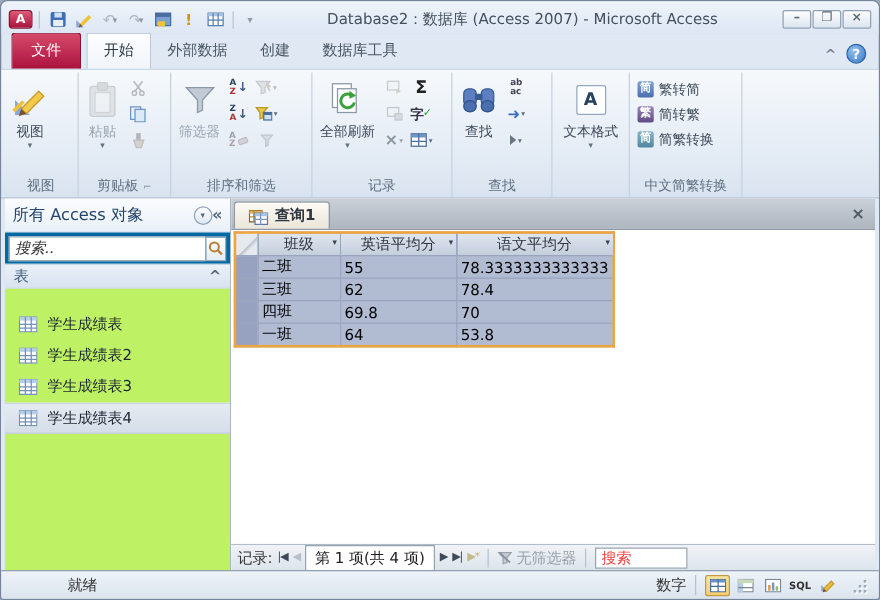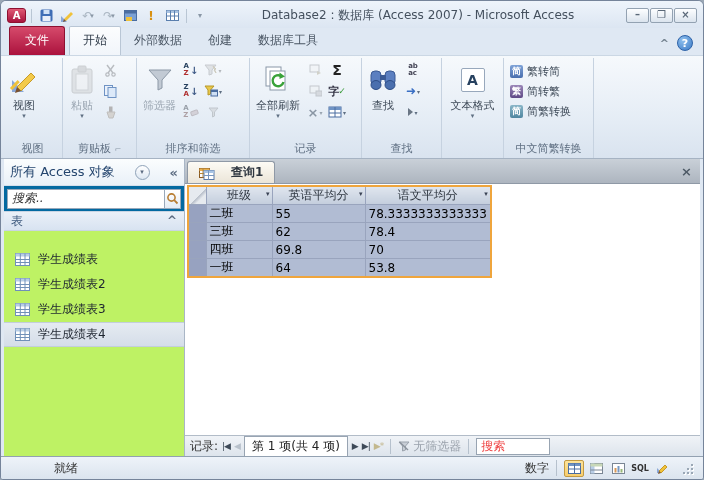--- a/index.html
+++ b/index.html
@@ -52,36 +52,36 @@
   .afbox { width:24px; height:24px; border:1px solid #98a8bc; background:#fff; border-radius:2px; display:flex; align-items:center; justify-content:center; font-size:14px; font-weight:bold; color:#27415f; }
   .cnbtn { display:flex; align-items:center; gap:4px; height:19px; font-size:11px; color:#3e4a58; padding:0 3px; }
   .cnicon { width:13px; height:13px; border-radius:2px; font-size:9px; line-height:13px; text-align:center; color:#fff; font-weight:bold; }
   .cn-blue { background:linear-gradient(#7fa3d8,#4a6fae); }
   .cn-dark { background:linear-gradient(#9a86b8,#5f4a86); }
   .cn-teal { background:linear-gradient(#8ab6c8,#4f86a0); }
 
   
   .main { flex:1; display:flex; min-height:0; border-left:3px solid #dfe8f3; border-right:3px solid #dfe8f3; background:#fff; }
   .navpane { width:181px; flex:none; display:flex; flex-direction:column; border-right:1px solid #a9b6c6; background:#eef3f9; }
-  .nav-header { height:27px; flex:none; display:flex; align-items:center; gap:20px; padding:0 6px; font-size:13px; color:#24456e; background:linear-gradient(#fbfdfe,#e9f0f8); border-bottom:1px solid #d4dfec; }
+  .nav-header { height:27px; flex:none; display:flex; align-items:center; gap:0; padding:0 6px; font-size:13px; color:#24456e; background:linear-gradient(#fbfdfe,#e9f0f8); border-bottom:1px solid #d4dfec; }
   .nav-header .nh-label { flex:1; white-space:nowrap; overflow:hidden; }
   .circ-drop { width:15px; height:15px; flex:none; border-radius:50%; border:1px solid #8fa2b8; background:linear-gradient(#ffffff,#dde7f2); color:#5a6a80; font-size:7px; text-align:center; line-height:13px; }
   .nav-collapse { color:#5a6a80; font-size:13px; font-weight:bold; }
   .nav-search { height:25px; flex:none; display:flex; align-items:center; padding:2px 3px; background:#0369a1; }
   .nav-search input { flex:1; height:20px; border:1px solid #98a8ba; border-right:none; padding:0 4px; font-size:12px; color:#333; font-style:italic; font-family:inherit; outline:none; }
   .searchbtn { width:22px; height:20px; border:1px solid #98a8ba; background:linear-gradient(#fff,#e4ecf5); display:flex; align-items:center; justify-content:center; }
   .nav-section { height:20px; flex:none; display:flex; align-items:center; padding:0 7px; font-size:12px; color:#3e5a7e; background:linear-gradient(#eaf0f8,#d8e3f1); border-top:1px solid #c9d5e3; border-bottom:1px solid #c9d5e3; }
   .nav-section .ns-label { flex:1; }
   .nav-items { flex:1; background:#bef264; padding-top:16px; overflow:hidden; }
   .nav-item { height:25px; display:flex; align-items:center; gap:8px; padding:0 4px 0 11px; font-size:12px; color:#1e2530; }
   .nav-item.selected { background:linear-gradient(#e6ebf2,#d4dde8); box-shadow:inset 0 1px 0 #c3cedb, inset 0 -1px 0 #c3cedb; }
 
   .docarea { flex:1; display:flex; flex-direction:column; min-width:0; background:#fff; }
   .doctabbar { height:25px; flex:none; display:flex; align-items:flex-end; padding-left:2px; background:linear-gradient(#c9d0d8,#adb5bf); border-bottom:1px solid #8f99a6; position:relative; }
-  .doctab { height:22px; display:flex; align-items:center; gap:16px; padding:0 11px; background:linear-gradient(#fdfbf5,#ebe5d8); border:1px solid #8f99a6; border-bottom:none; border-radius:3px 3px 0 0; font-size:12px; font-weight:bold; color:#2e3640; }
+  .doctab { height:22px; display:flex; align-items:center; gap:5px; padding:0 11px; background:linear-gradient(#fdfbf5,#ebe5d8); border:1px solid #8f99a6; border-bottom:none; border-radius:3px 3px 0 0; font-size:12px; font-weight:bold; color:#2e3640; }
   .doctab-close { position:absolute; right:8px; bottom:4px; font-size:13px; font-weight:bold; color:#4e5a66; }
   .doccontent { flex:1; position:relative; background:#fff; overflow:hidden; }
 
   
   .datasheet { position:absolute; left:2px; top:1px; border:2px solid #efa53c; border-collapse:collapse; background:#aeb9d1; }
   .datasheet td, .datasheet th { border:1px solid #99a4bd; font-size:12px; padding:0 3px; height:16px; white-space:nowrap; }
   .dth { background:linear-gradient(#e0e6ee,#c4cedd); color:#2e3640; font-weight:normal; text-align:center; position:relative; }
   .dth .hdrop { position:absolute; right:2px; top:3px; font-size:7px; color:#3a4254; }
   .corner { width:18px; background:linear-gradient(135deg,#e6eaef 55%,#b7bec9 56%,#e6eaef 70%); }
   .rowsel { width:18px; background:#97a2c0; }

